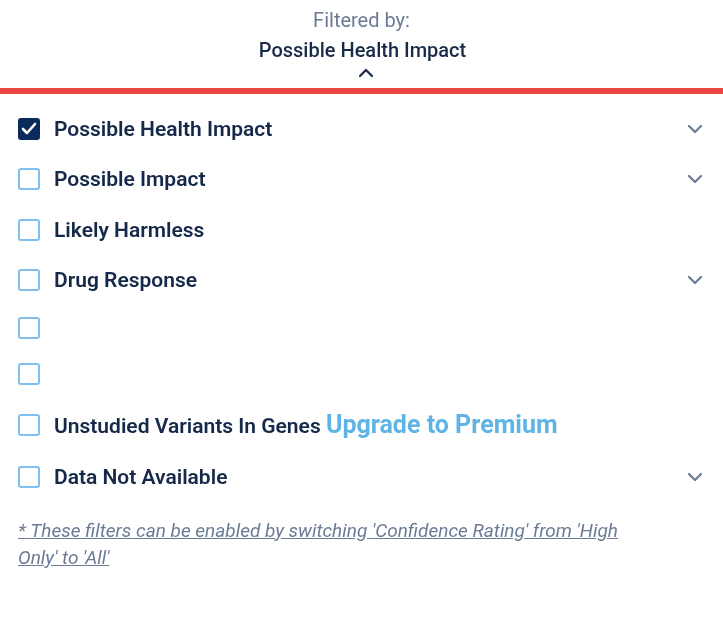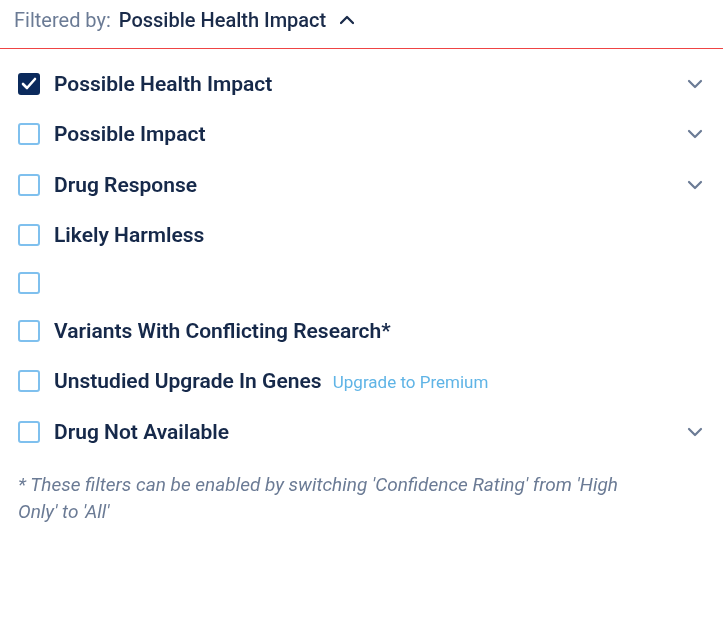--- a/index.html
+++ b/index.html
@@ -11,22 +11,23 @@
     color: #1a2b4a;
   }
   .wrap {
     width: 723px;
     padding: 0;
   }
   .header {
     display: flex;
     align-items: center;
     gap: 6px;
-    padding: 8px 14px 16px 14px;
-    border-bottom: 1px solid #ef4444;
+    padding: 8px 14px 10px 14px;
+    border-bottom: 6px solid #ef4444;
+    flex-direction: column;
   }
   .header-prefix {
     font-size: 20px;
     color: #6b7b95;
     font-weight: 400;
   }
   .header-value {
     font-size: 20px;
     color: #1a2b4a;
     font-weight: 500;
@@ -68,38 +69,38 @@
   }
   .label {
     font-size: 21px;
     font-weight: 600;
     color: #16294a;
     flex: 1;
     line-height: 1.25;
   }
   .upgrade {
     color: #5fb4e6;
-    font-weight: 400;
-    font-size: 17px;
-    margin-left: 6px;
+    font-weight: 700;
+    font-size: 25px;
   }
   .chev {
     display: inline-flex;
     align-items: center;
     justify-content: center;
     width: 20px;
   }
   .chev svg { width: 16px; height: 10px; }
   .footnote {
     font-size: 19px;
     font-style: italic;
     color: #6b7b95;
     padding: 14px 18px 10px 18px;
     line-height: 1.45;
     max-width: 640px;
+    text-decoration: underline;
   }
 </style>
 </head>
 <body>
 
 <div class="wrap">
   <div class="header">
     <span class="header-prefix">Filtered by:</span>
     <span class="header-value">Possible Health Impact</span>
     <span class="header-caret">
@@ -130,54 +131,53 @@
       <span class="label">Possible Impact</span>
       <span class="chev">
         <svg viewBox="0 0 16 10">
             <path d="M2 2 L8 8 L14 2" fill="none" stroke="#6b7b95" stroke-width="2.2" stroke-linecap="round" stroke-linejoin="round"></path>
           </svg>
       </span>
     </div>
 
     <div class="row">
       <span class="checkbox"></span>
+      <span class="label">Likely Harmless</span>
+    </div>
+
+    <div class="row">
+      <span class="checkbox"></span>
       <span class="label">Drug Response</span>
       <span class="chev">
         <svg viewBox="0 0 16 10">
             <path d="M2 2 L8 8 L14 2" fill="none" stroke="#6b7b95" stroke-width="2.2" stroke-linecap="round" stroke-linejoin="round"></path>
           </svg>
       </span>
-    </div>
-
-    <div class="row">
-      <span class="checkbox"></span>
-      <span class="label">Likely Harmless</span>
     </div>
 
 
     <div class="row">
       <span class="checkbox"></span>
     </div>
 
     <div class="row">
       <span class="checkbox"></span>
-      <span class="label">Variants With Conflicting Research*</span>
     </div>
 
     <div class="row">
       <span class="checkbox"></span>
       <span class="label">
-        <span>Unstudied Upgrade In Genes</span>
+        <span>Unstudied Variants In Genes</span>
         <span class="upgrade">Upgrade to Premium</span>
       </span>
     </div>
 
     <div class="row">
       <span class="checkbox"></span>
-      <span class="label">Drug Not Available</span>
+      <span class="label">Data Not Available</span>
       <span class="chev">
         <svg viewBox="0 0 16 10">
             <path d="M2 2 L8 8 L14 2" fill="none" stroke="#6b7b95" stroke-width="2.2" stroke-linecap="round" stroke-linejoin="round"></path>
           </svg>
       </span>
     </div>
 
   </div>
 
   <div class="footnote">* These filters can be enabled by switching 'Confidence Rating' from 'High Only' to 'All'</div>

